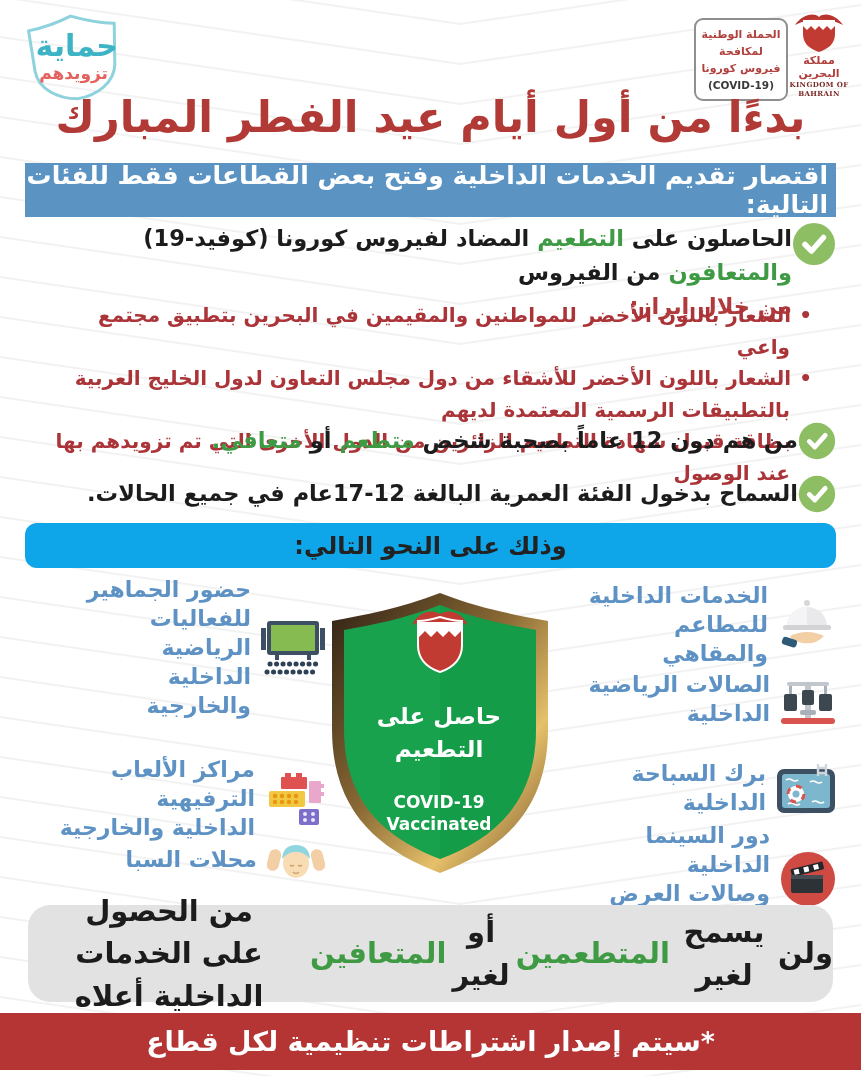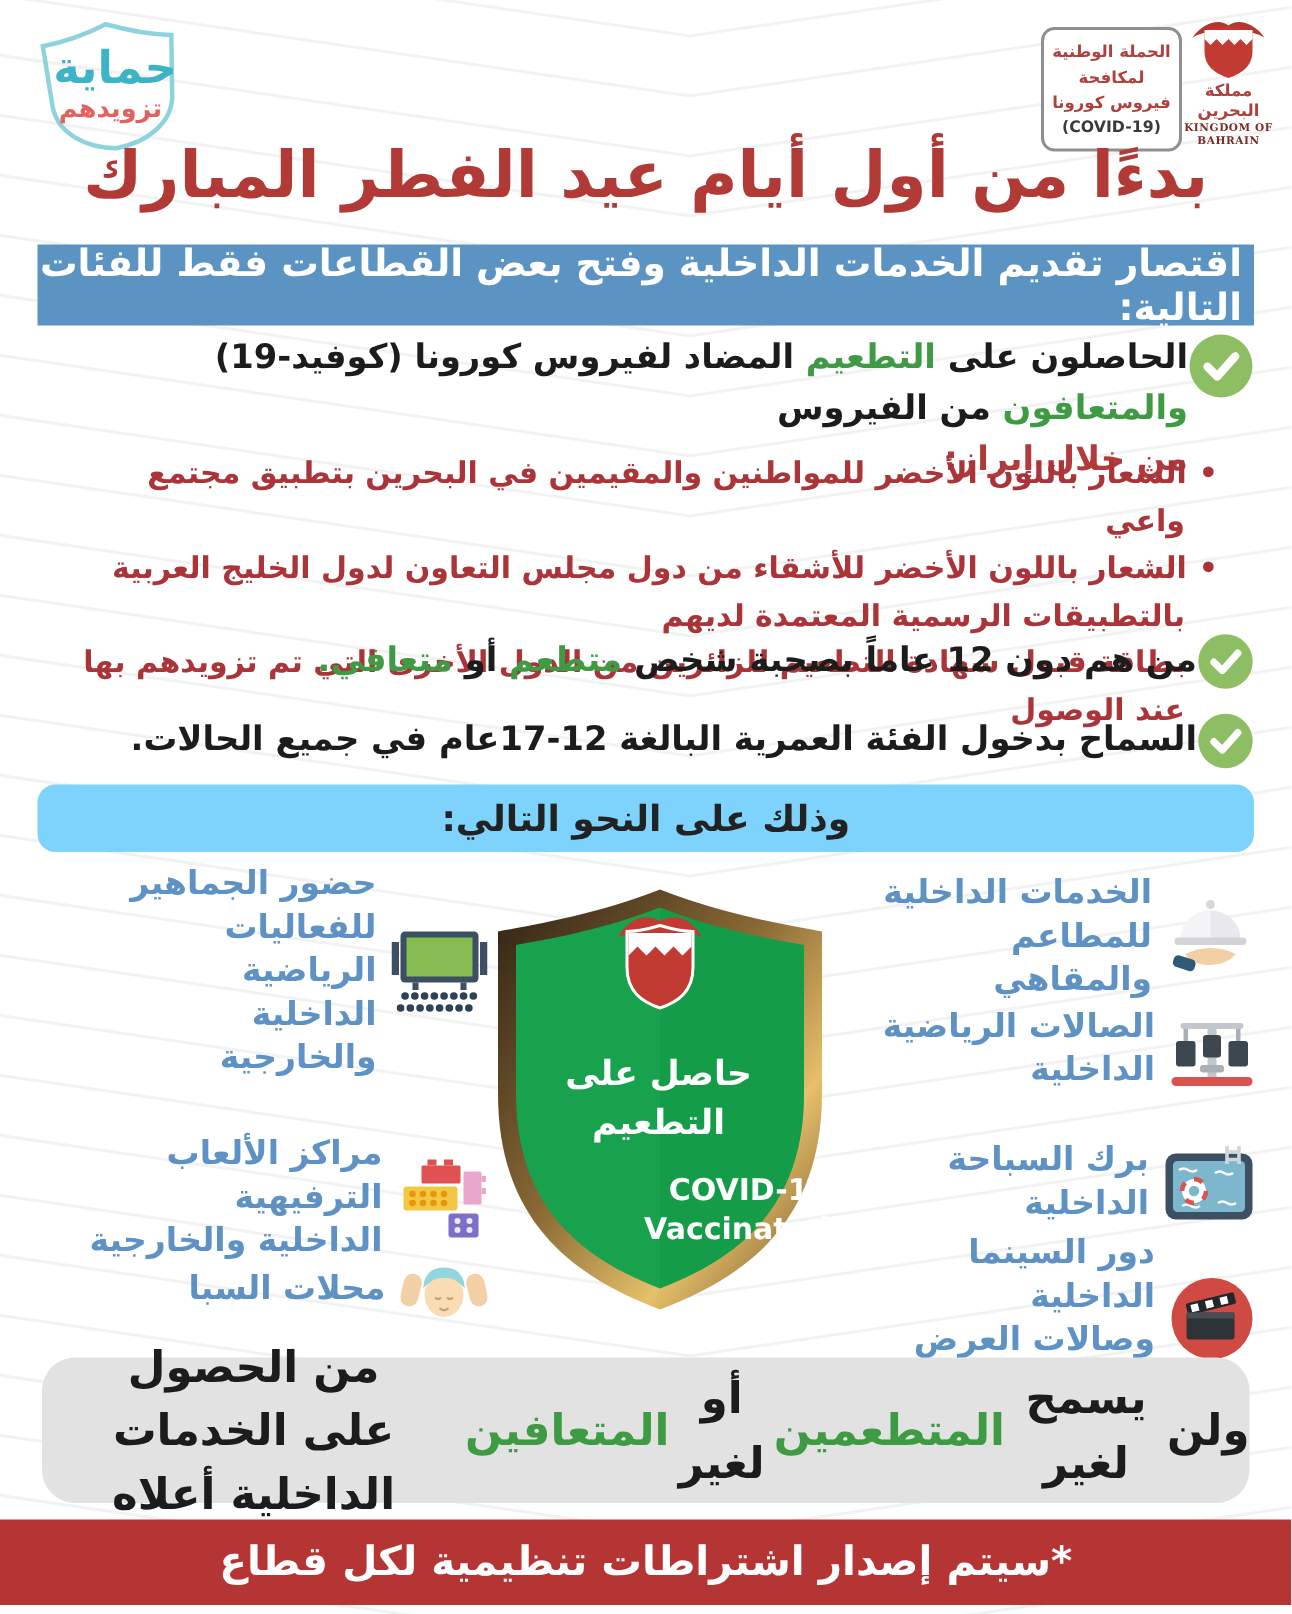--- a/index.html
+++ b/index.html
@@ -45,42 +45,42 @@
   .rule-3{top:253px;align-items:center;}
   .rule-text{margin:0;font-size:22.5px;font-weight:bold;color:#1c1c1c;line-height:1.5;
              text-align:right;white-space:pre-line;}
   .seg-green{color:#3f9a44;} .seg-red{color:#b03a3c;} .seg-black{color:#1c1c1c;}
   .sub-bullets{position:absolute;top:78px;right:24px;left:30px;margin:0;padding:0;list-style:none;}
   .sub-bullets li{font-size:20px;font-weight:bold;color:#ab3439;line-height:1.58;
                   text-align:right;padding-right:22px;text-indent:-22px;}
   .sub-bullets .dot{margin-left:8px;}
 
   
-  .divider-bar{position:absolute;top:523px;left:25px;width:811px;height:45px;background:#7dd3fc;
+  .divider-bar{position:absolute;top:523px;left:25px;width:811px;height:45px;background:#0ea5e9;
                border-radius:12px;display:flex;align-items:center;justify-content:center;
                font-size:24px;font-weight:bold;color:#222;}
 
   
   .categories{position:absolute;top:575px;left:25px;width:811px;height:325px;
               display:grid;grid-template-columns:283px 228px 300px;}
   .cat-col{position:relative;margin-left:32px;}
   .cat-item{position:absolute;right:0;left:0;display:flex;align-items:center;gap:10px;}
   .cat-item svg{flex:0 0 auto;}
   .cat-label{font-size:22px;font-weight:bold;color:#5e92c4;line-height:1.32;
              text-align:right;white-space:pre-line;}
   .col-r .i1{top:6px;} .col-r .i2{top:95px;} .col-r .i3{top:184px;} .col-r .i4{top:246px;}
   .col-l .i1{top:0px;} .col-l .i2{top:110px;} .col-l .i3{top:180px;} .col-l .i4{top:262px;}
 
   
   .shield-wrap{position:relative;}
   .shield-wrap svg.badge{position:absolute;top:14px;left:1px;}
   .badge-ar,.badge-en{position:absolute;left:0;width:228px;text-align:center;color:#fff;
                       font-weight:bold;white-space:pre-line;}
   .badge-ar{top:125px;font-size:23px;line-height:1.45;}
-  .badge-en{top:205px;font-size:20px;line-height:1.3;text-align:right;}
+  .badge-en{top:216px;font-size:17px;line-height:1.3;}
 
   
   .footer-note{position:absolute;top:905px;left:28px;width:805px;height:97px;background:#e2e2e2;
                border-radius:22px;display:flex;align-items:center;justify-content:center;
                text-align:center;font-size:29px;font-weight:bold;color:#1c1c1c;
                white-space:pre-line;line-height:1.45;}
   .footer-bar{position:absolute;top:1013px;left:0;width:861px;height:57px;background:#b43533;
               color:#fff;display:flex;align-items:center;justify-content:center;
               font-size:27px;font-weight:bold;}
 </style>

